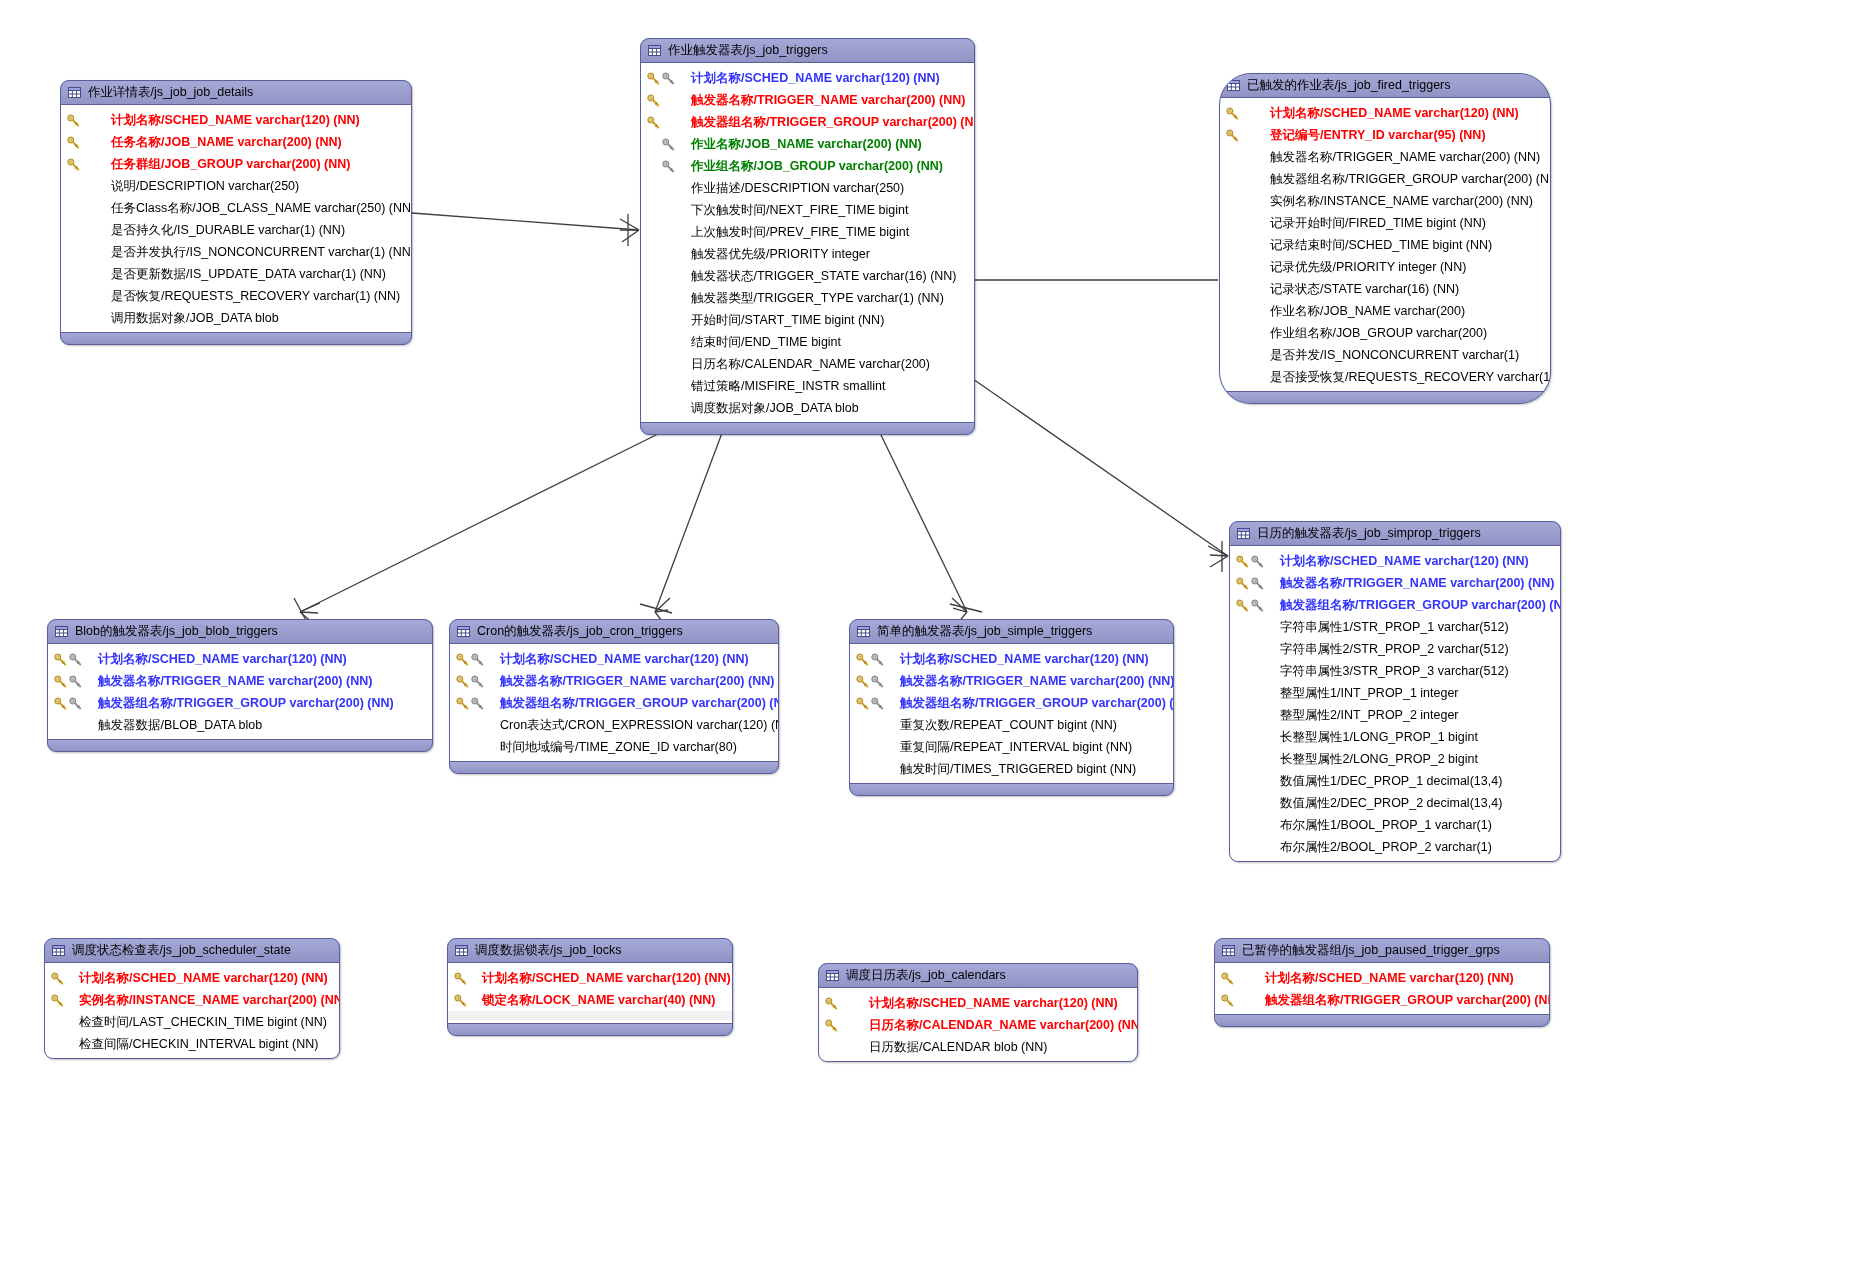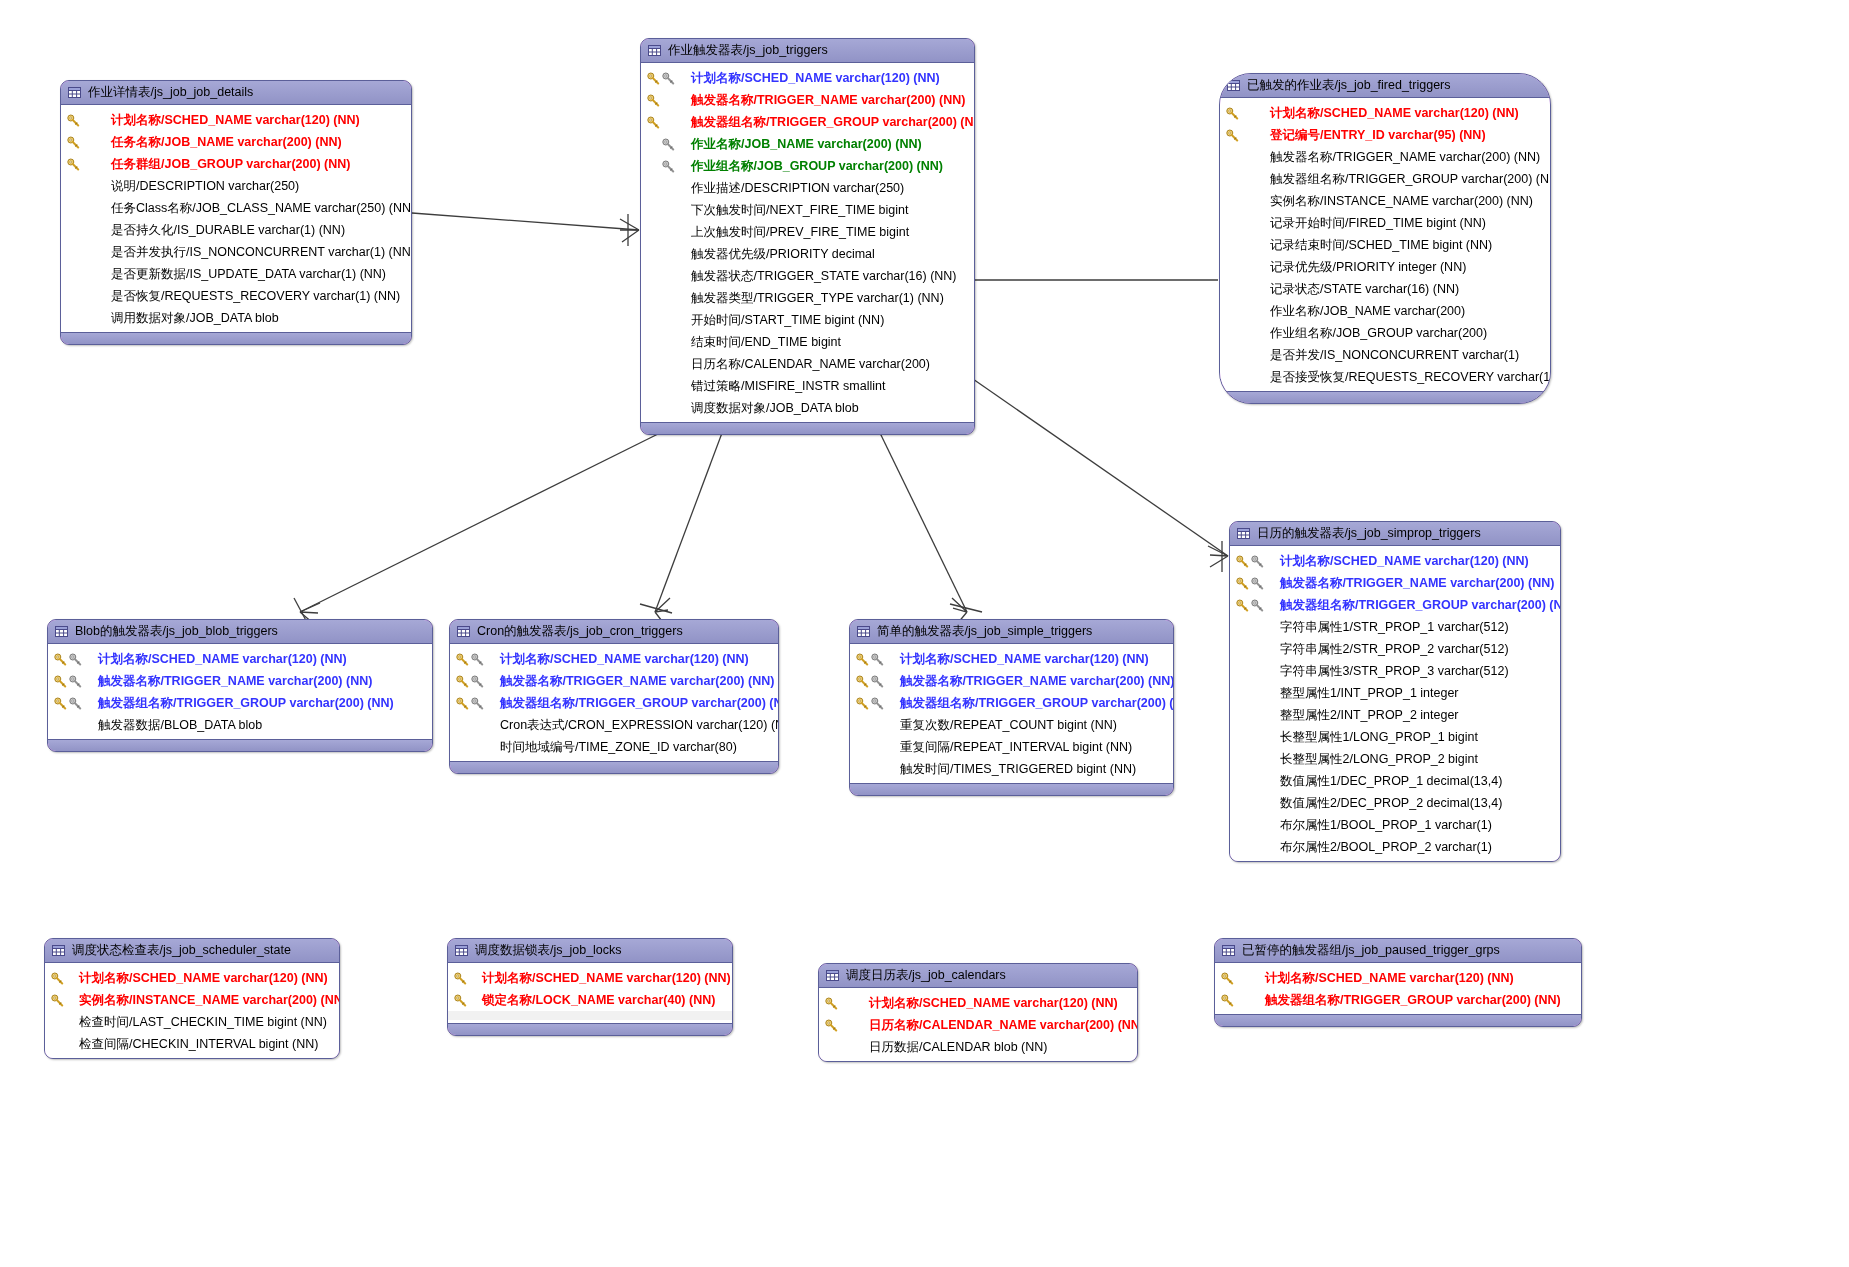--- a/index.html
+++ b/index.html
@@ -24,21 +24,21 @@
     position: absolute;
     left: 0; top: 0;
     width: 1849px;
     height: 1267px;
     z-index: 1;
     pointer-events: none;
   }
   .entity {
     position: absolute;
     z-index: 2;
-    background: #f0abfc;
+    background: #3b82f6;
     border: 1px solid #5b5f99;
     border-radius: 9px;
     box-shadow: 1px 1px 2px rgba(0,0,0,0.25);
     box-sizing: border-box;
     overflow: hidden;
   }
   .entity-header {
     background: #9a9ccd;
     background: linear-gradient(to bottom, #a6a8d6 0%, #9193c6 100%);
     border-bottom: 1px solid #5b5f99;
@@ -299,21 +299,21 @@
           <div class="attr-row">
             <span class="keycell"></span>
             <span class="attr-label plain">下次触发时间/NEXT_FIRE_TIME bigint</span>
           </div>
           <div class="attr-row">
             <span class="keycell"></span>
             <span class="attr-label plain">上次触发时间/PREV_FIRE_TIME bigint</span>
           </div>
           <div class="attr-row">
             <span class="keycell"></span>
-            <span class="attr-label plain">触发器优先级/PRIORITY decimal</span>
+            <span class="attr-label plain">触发器优先级/PRIORITY integer</span>
           </div>
           <div class="attr-row">
             <span class="keycell"></span>
             <span class="attr-label plain">触发器状态/TRIGGER_STATE varchar(16) (NN)</span>
           </div>
           <div class="attr-row">
             <span class="keycell"></span>
             <span class="attr-label plain">触发器类型/TRIGGER_TYPE varchar(1) (NN)</span>
           </div>
           <div class="attr-row">
@@ -898,21 +898,21 @@
                 </svg></span>
             </span>
             <span class="attr-label pk">日历名称/CALENDAR_NAME varchar(200) (NN)</span>
           </div>
           <div class="attr-row">
             <span class="keycell"></span>
             <span class="attr-label plain">日历数据/CALENDAR blob (NN)</span>
           </div>
         </div>
       </div>
-      <div class="entity" style="left: 1214px; top: 938px; width: 368px;">
+      <div class="entity" style="left: 1214px; top: 938px; width: 336px;">
         <div class="entity-header">
           <span class="tbl-icon"><svg viewBox="0 0 13 11" width="13" height="11" xmlns="http://www.w3.org/2000/svg">
               <rect x="0.5" y="0.5" width="12" height="10" fill="#ffffff" stroke="#4a4a8a"></rect>
               <rect x="0.5" y="0.5" width="12" height="3" fill="#9aa0d8" stroke="#4a4a8a"></rect>
               <line x1="4.3" y1="3.5" x2="4.3" y2="10.5" stroke="#4a4a8a"></line>
               <line x1="8.6" y1="3.5" x2="8.6" y2="10.5" stroke="#4a4a8a"></line>
               <line x1="0.5" y1="7" x2="12.5" y2="7" stroke="#4a4a8a"></line>
             </svg></span>
           <span>已暂停的触发器组/js_job_paused_trigger_grps</span>
         </div>

